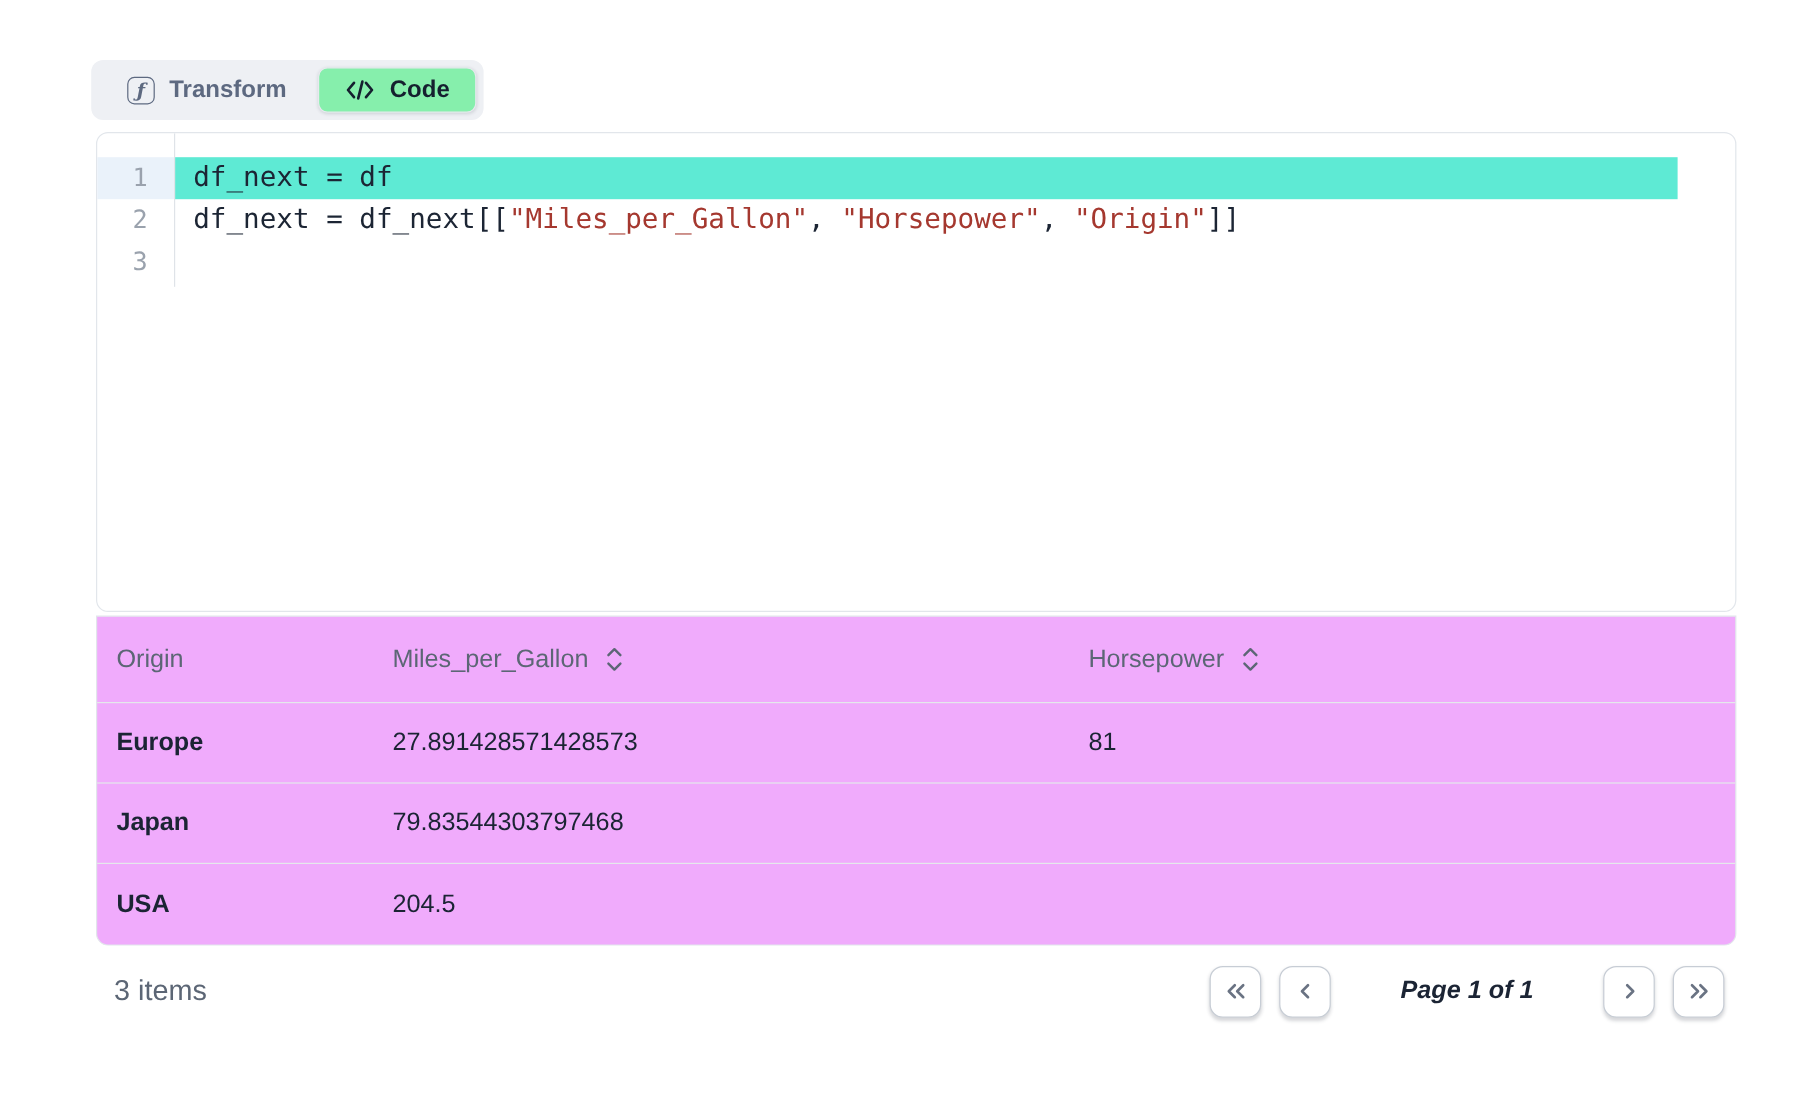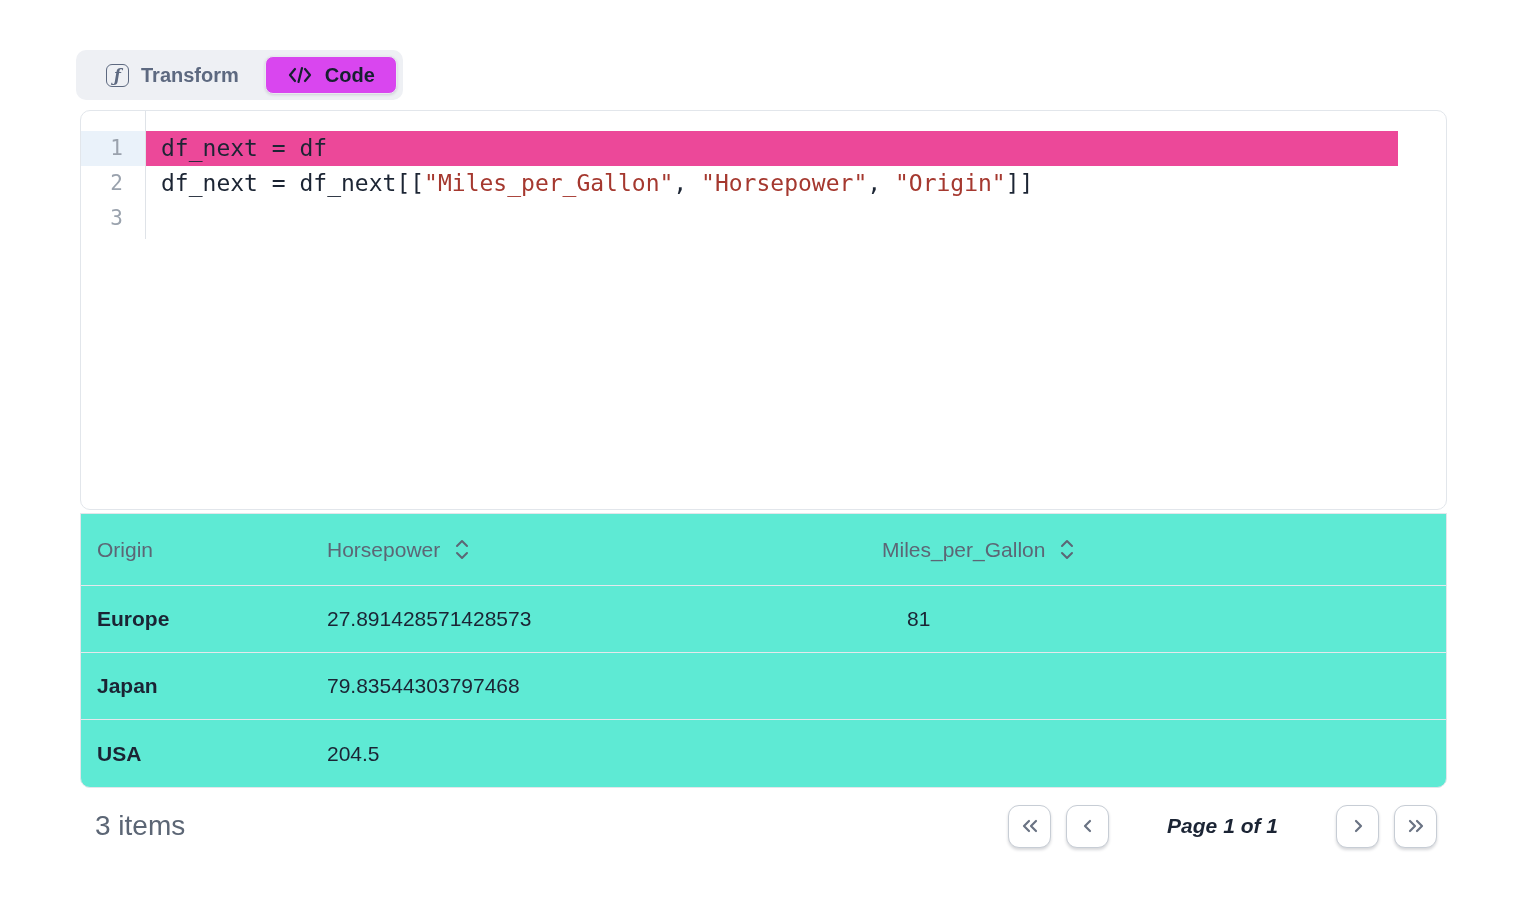--- a/index.html
+++ b/index.html
@@ -7,63 +7,63 @@
     font-family: "Liberation Sans", sans-serif; color: #1b2434; overflow: hidden; }
 
   
   .tab-toggle { position: absolute; left: 76px; top: 50px; height: 50px;
     background: #eef0f4; border-radius: 10px; display: flex; align-items: center;
     padding: 6px; gap: 2px; }
   .tab { height: 38px; display: flex; align-items: center; gap: 12px;
     padding: 0 24px; border-radius: 8px; cursor: pointer;
     font-size: 20px; font-weight: 600; }
   .tab.inactive { color: #5d6980; background: transparent; }
-  .tab.active { color: #15202f; background: #d946ef; border: 1px solid #e7eaee;
+  .tab.active { color: #15202f; background: #86efac; border: 1px solid #e7eaee;
     box-shadow: 0 1px 3px rgba(16,24,40,0.14); padding: 0 21px; justify-content: space-between; }
   .fn-icon { width: 23px; height: 23px; border: 1.7px solid #5d6980; border-radius: 6px;
     display: flex; align-items: center; justify-content: center;
     font-family: "DejaVu Serif", serif; font-style: italic; font-size: 16px;
     font-weight: 600; color: #5d6980; }
   .code-icon svg { display: block; }
 
   
   .editor-panel { position: absolute; left: 80px; top: 110px; width: 1367px;
     height: 400px; border: 1px solid #e2e6eb; border-radius: 10px;
     background: #ffffff; overflow: hidden; }
   .editor { position: relative; padding-top: 20px;
     font-family: "DejaVu Sans Mono", monospace; font-size: 23px; }
   .gutter-rule { position: absolute; left: 64px; top: 0; width: 1px; height: 128px;
     background: #dfe3e8; }
   .cm-line { display: flex; height: 35px; line-height: 35px; }
   .gutter { width: 64px; flex: 0 0 64px; text-align: right; padding-right: 22px;
     color: #9aa2ad; font-size: 21px; }
   .code-content { padding-left: 16px; white-space: pre; color: #1c2534; }
   .cm-line.active .gutter { background: #eaf2fa; }
-  .cm-line.active .code-content { background: #ec4899; flex: 1; margin-right: 48px; }
+  .cm-line.active .code-content { background: #5eead4; flex: 1; margin-right: 48px; }
   .code-content .str { color: #a5382f; }
 
   
   .result-table { position: absolute; left: 80px; top: 513px; width: 1367px;
-    border: 1px solid #e2e6eb; border-radius: 0 0 10px 10px; background: #5eead4; }
+    border: 1px solid #e2e6eb; border-radius: 0 0 10px 10px; background: #f0abfc; }
   .t-row { display: flex; align-items: center; }
   .t-head { height: 72px; border-bottom: 1px solid #e5e8ec; color: #5c6675;
     font-size: 21px; font-weight: 400; }
   .t-body-row { height: 67px; border-bottom: 1px solid #e5e8ec; font-size: 21px; }
   .t-body-row:last-child { border-bottom: none; }
   .t-cell { padding-left: 16px; display: flex; align-items: center; gap: 14px; }
   .c1 { width: 230px; flex: 0 0 230px; }
   .c2 { width: 580px; flex: 0 0 580px; }
   .c3 { flex: 1; }
   .t-body-row .c1 { font-weight: 700; color: #1b2434; }
   .sort-icon svg { display: block; }
 
   
   .table-footer { position: absolute; left: 80px; top: 800px; width: 1367px;
     height: 52px; display: flex; align-items: center; }
-  .items-count { padding-left: 15px; color: #5c6675; font-size: 28px; flex: 0 0 auto; }
+  .items-count { padding-left: 15px; color: #5c6675; font-size: 24px; flex: 0 0 auto; }
   .pager { margin-left: auto; display: flex; align-items: center; padding-right: 10px; font-style: italic; }
   .page-btn { width: 43px; height: 43px; border: 1px solid #c7cdd5; border-radius: 11px;
     background: #ffffff; box-shadow: 0 2px 3px rgba(27,36,52,0.18);
     display: flex; align-items: center; justify-content: center; cursor: pointer; }
   .page-btn + .page-btn { margin-left: 15px; }
   .page-btn svg { display: block; }
   .page-label { font-size: 21px; font-weight: 600; color: #1b2434;
     margin: 0 58px; }
 </style>
 </head>
@@ -104,31 +104,31 @@
       <div class="gutter">3</div>
     </div>
   </div>
 </div>
 
 <div class="result-table">
   <div class="t-row t-head">
     <div class="t-cell c1">
       <span>Origin</span>
     </div>
-    <div class="t-cell c3">
-      <span>Horsepower</span>
+    <div class="t-cell c2">
+      <span>Miles_per_Gallon</span>
       <span class="sort-icon">
         <svg width="16" height="21" viewBox="0 0 16 21" fill="none" stroke="#5c6675" stroke-width="2" stroke-linecap="round" stroke-linejoin="round">
           <polyline points="3,7 8,2 13,7"></polyline>
           <polyline points="3,14 8,19 13,14"></polyline>
         </svg>
       </span>
     </div>
-    <div class="t-cell c2">
-      <span>Miles_per_Gallon</span>
+    <div class="t-cell c3">
+      <span>Horsepower</span>
       <span class="sort-icon">
         <svg width="16" height="21" viewBox="0 0 16 21" fill="none" stroke="#5c6675" stroke-width="2" stroke-linecap="round" stroke-linejoin="round">
           <polyline points="3,7 8,2 13,7"></polyline>
           <polyline points="3,14 8,19 13,14"></polyline>
         </svg>
       </span>
     </div>
   </div>
 
   <div class="t-row t-body-row">

